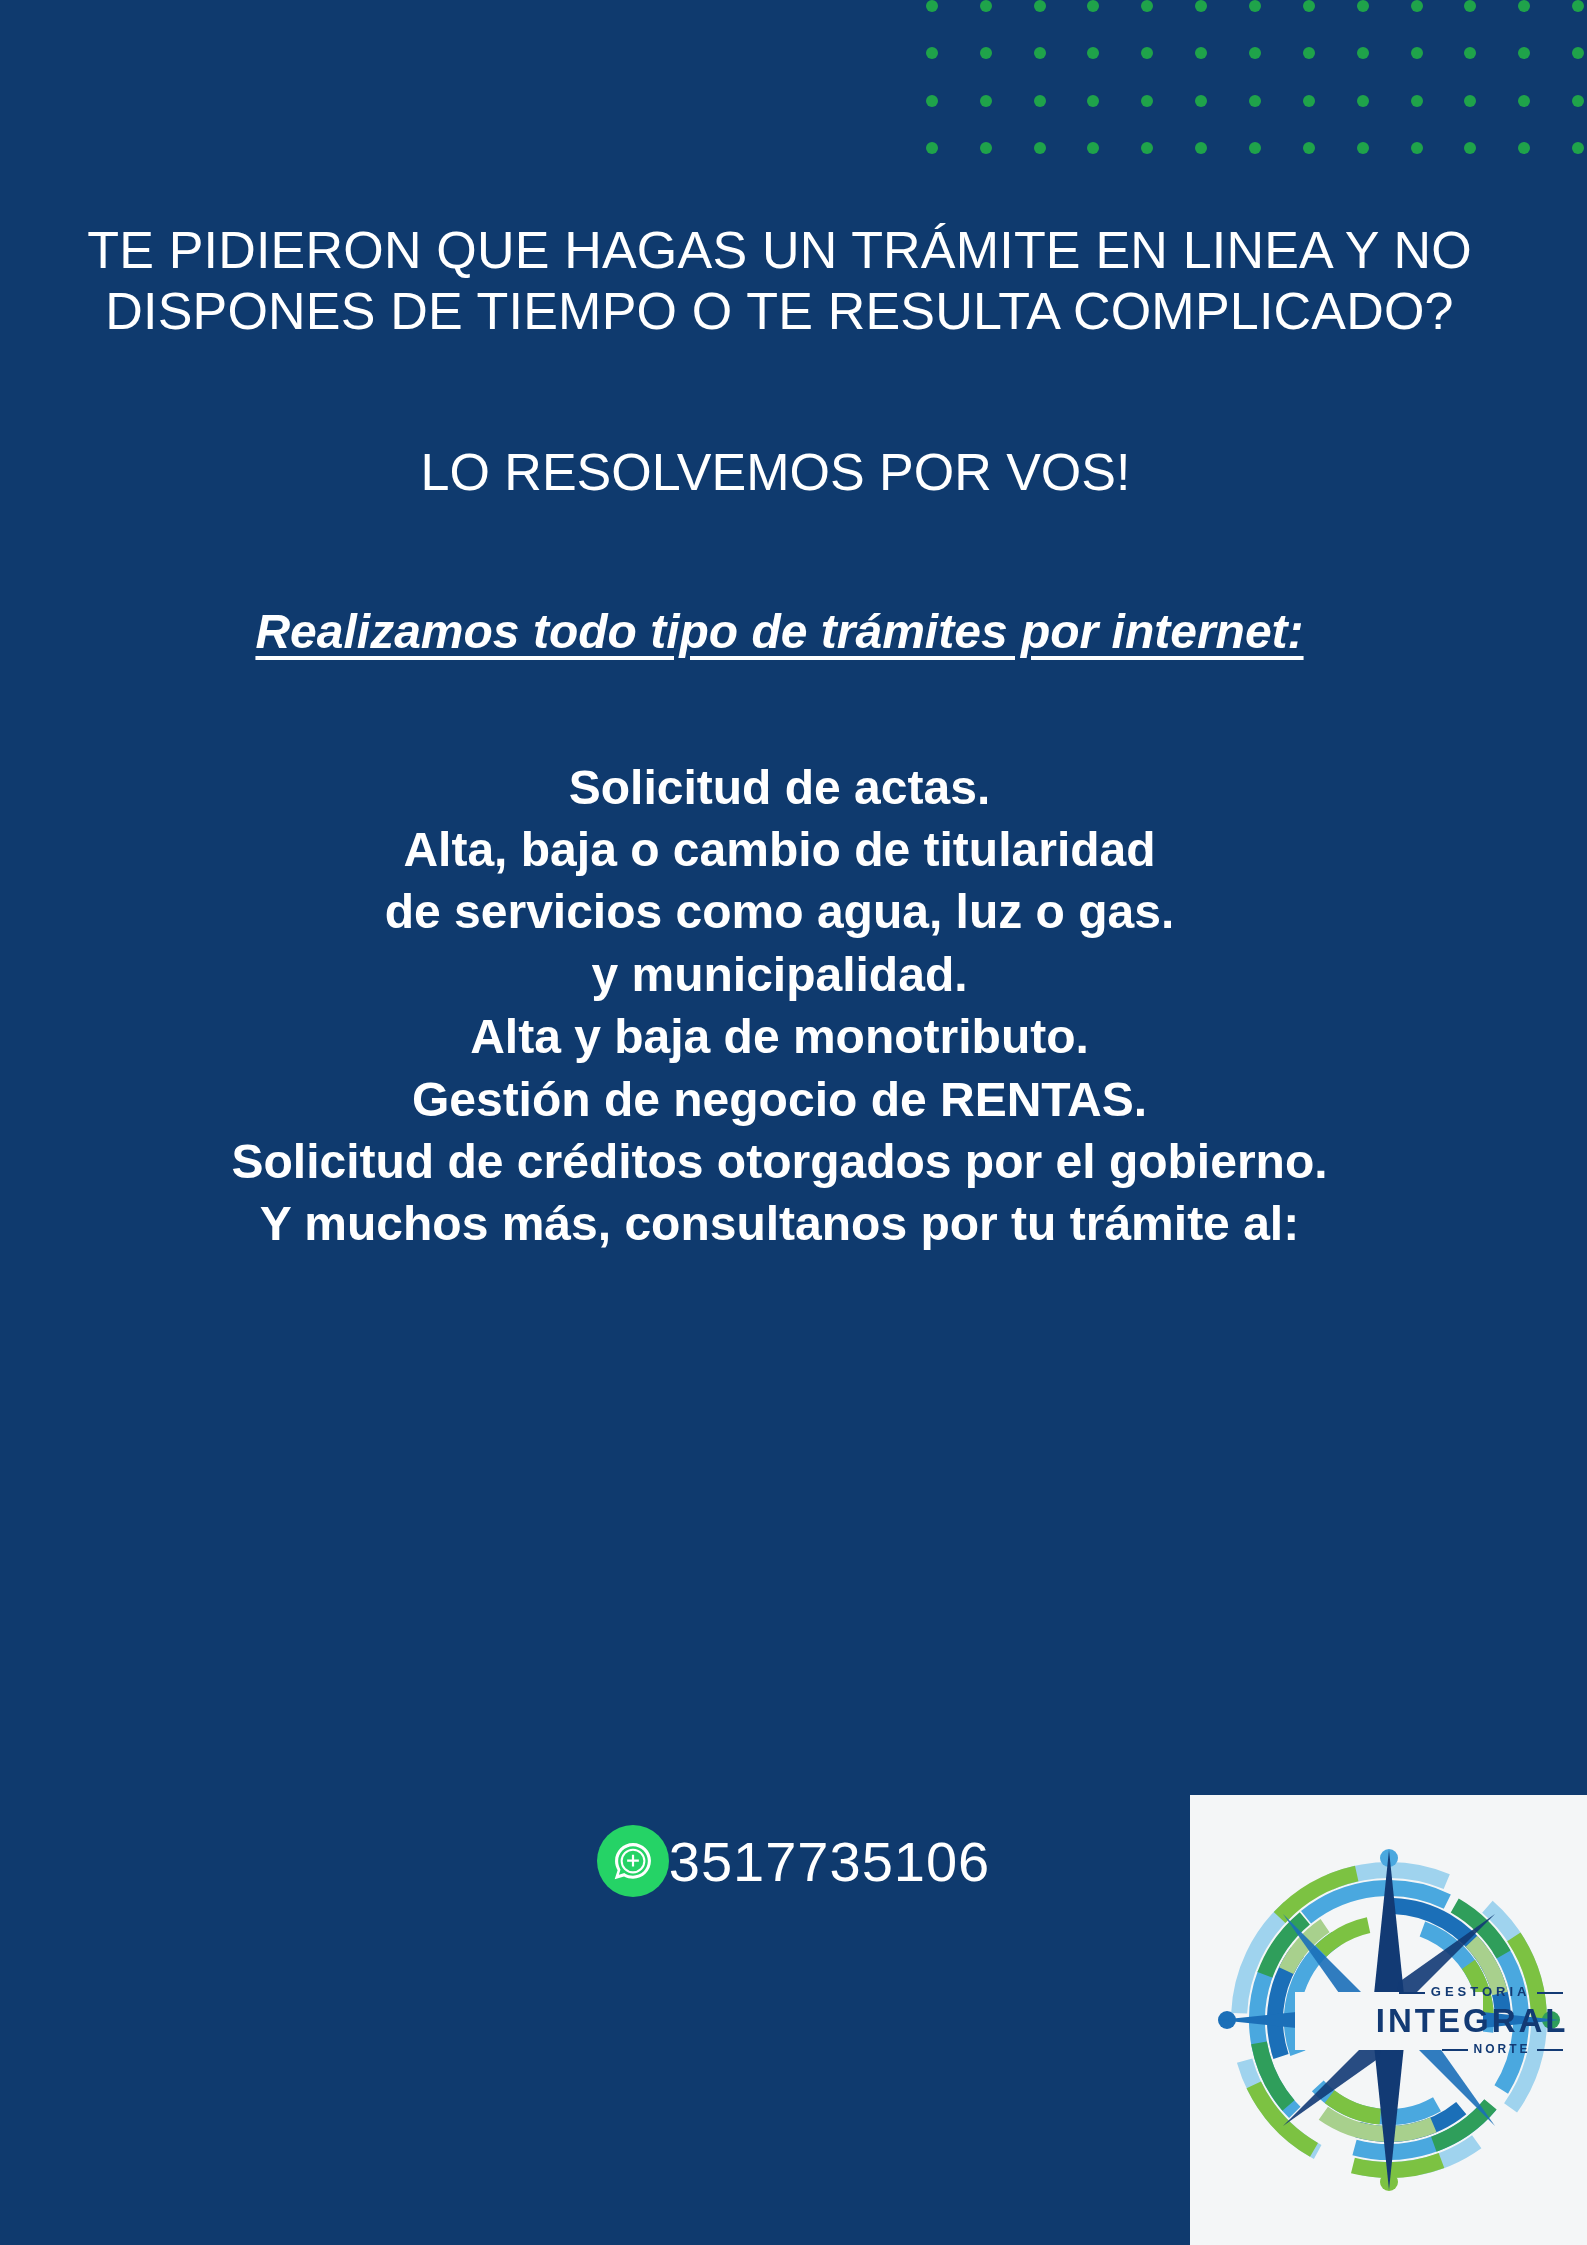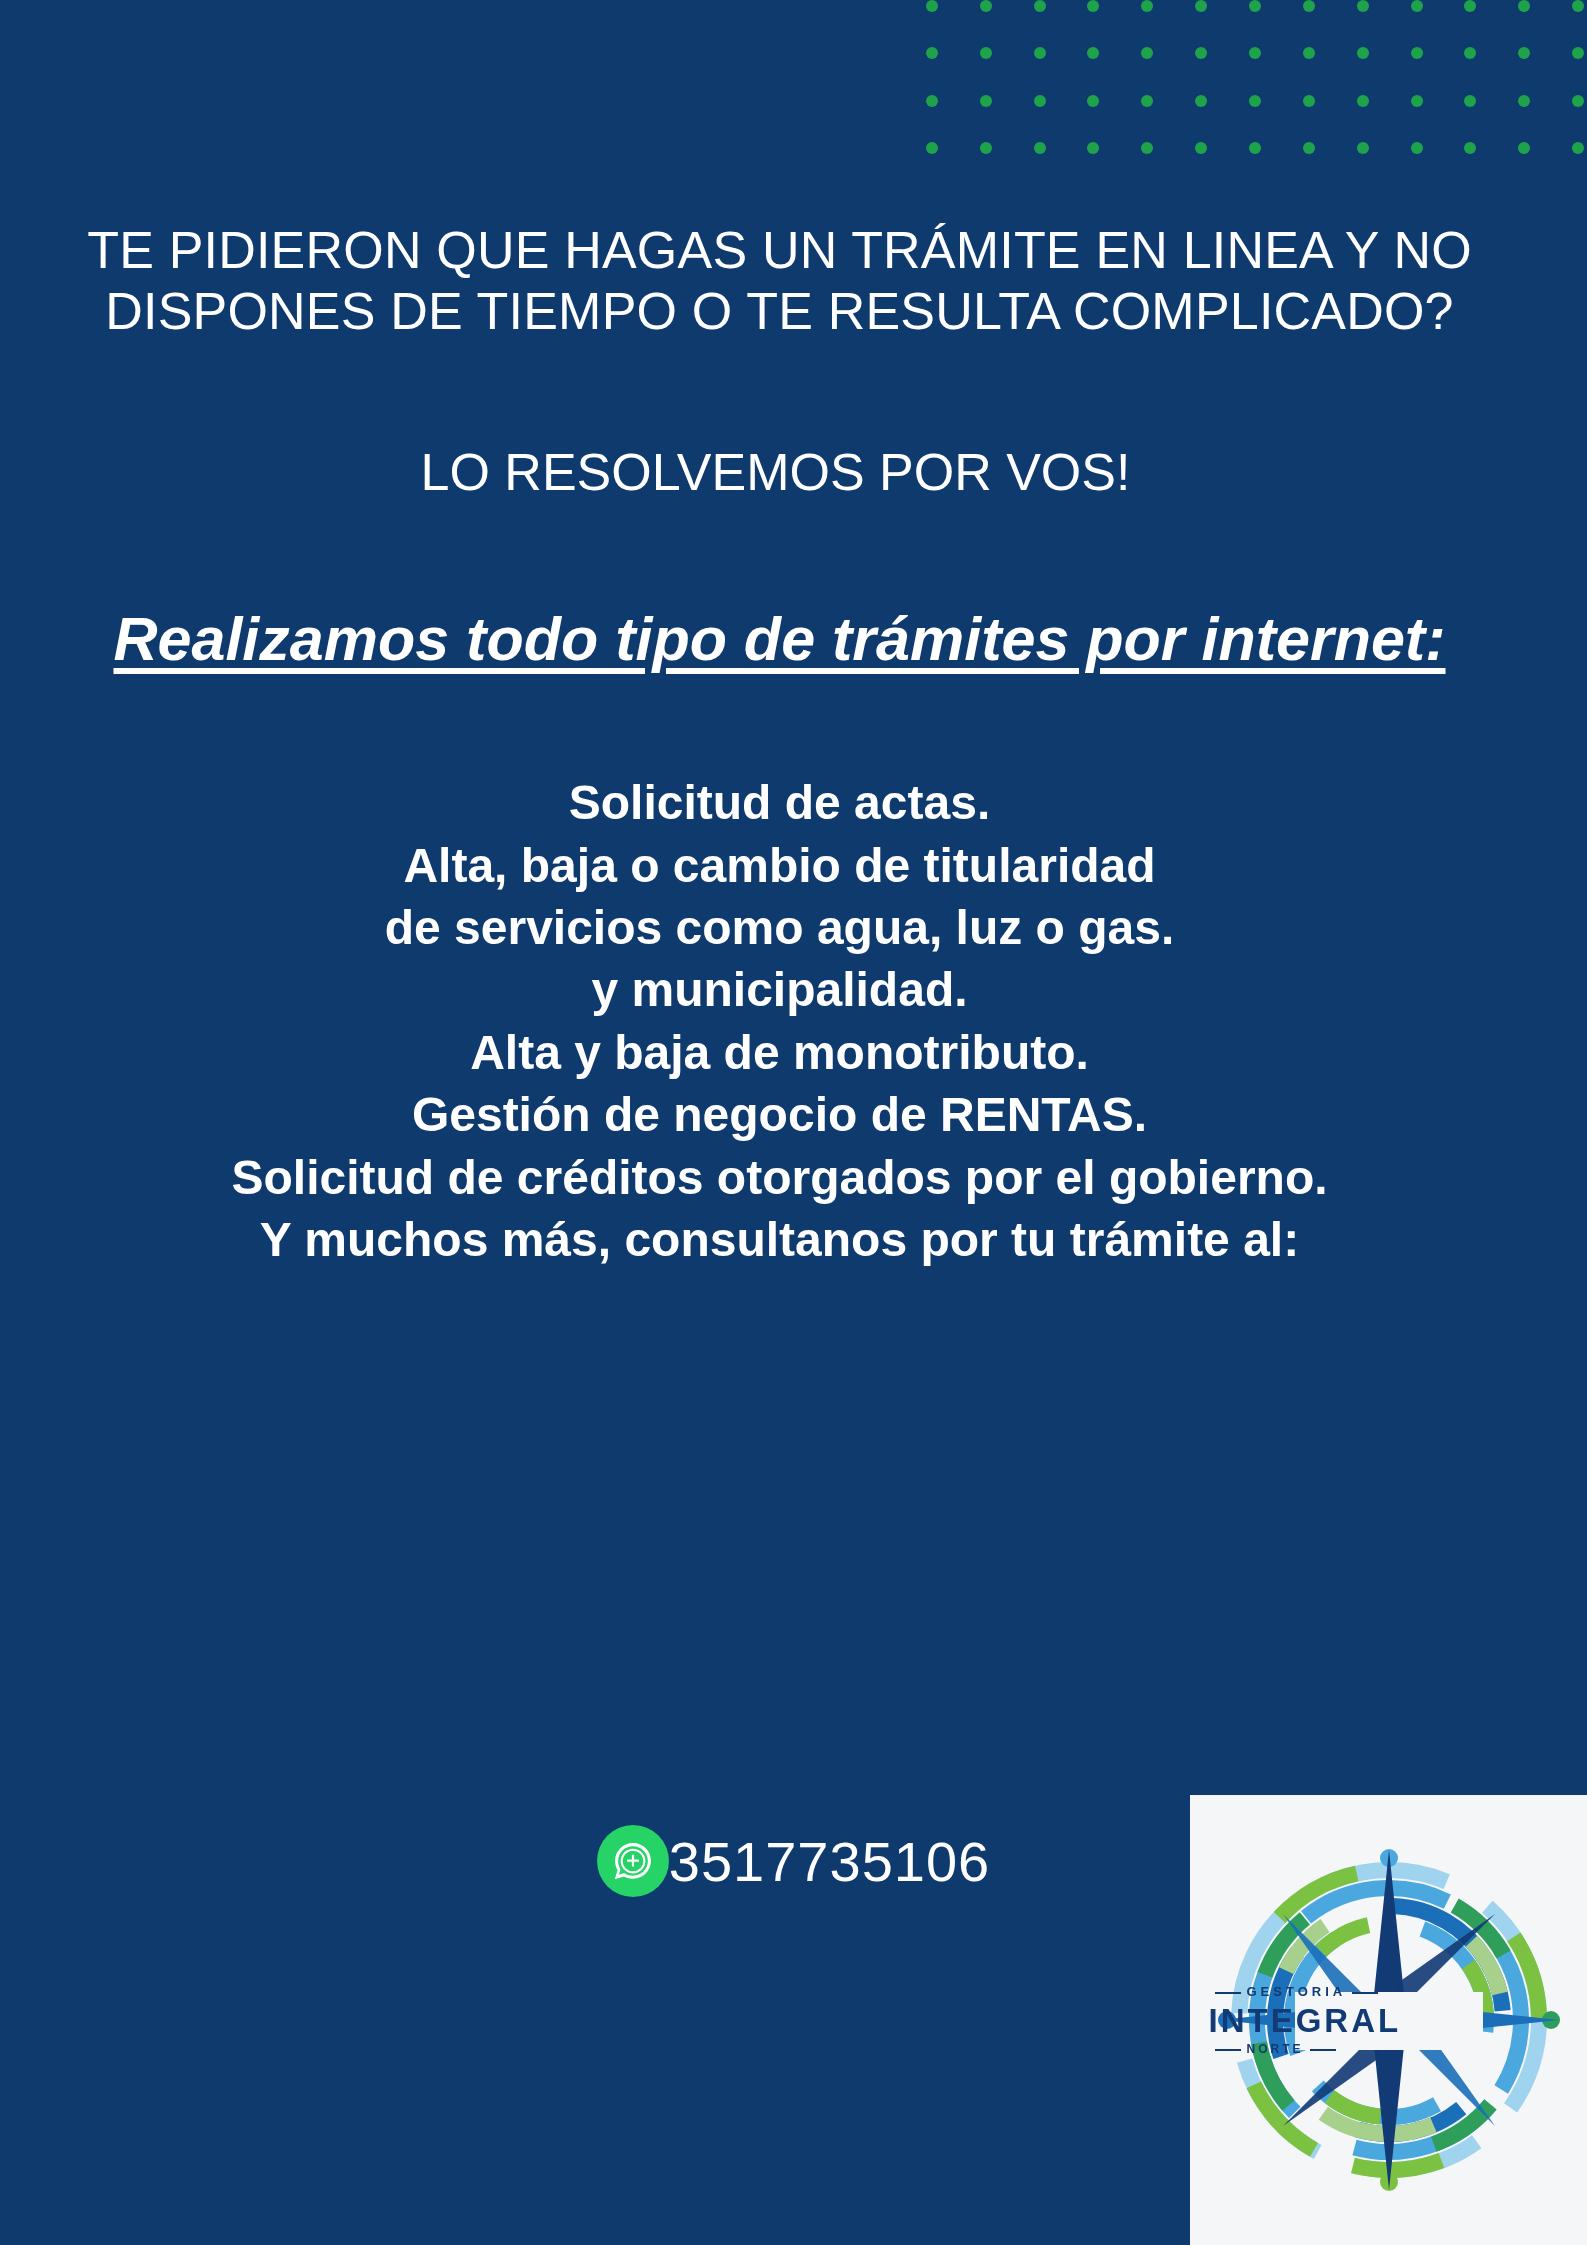--- a/index.html
+++ b/index.html
@@ -57,21 +57,21 @@
   }
 
   .subhead {
     font-size: 52px;
     line-height: 1.2;
     font-weight: 400;
     margin: 98px 8px 0 0;
   }
 
   .emphasis {
-    font-size: 61px;
+    font-size: 48px;
     font-style: italic;
     font-weight: 700;
     text-decoration: underline;
     text-underline-offset: 8px;
     margin: 100px 0 0 0;
     line-height: 1.2;
   }
 
   .service-list {
     margin: 96px 0 0 0;
@@ -130,21 +130,21 @@
     transform: translate(-50%, -50%);
     width: 360px;
     height: 360px;
   }
   .logo-text {
     position: absolute;
     left: 0;
     top: 50%;
     width: 100%;
     transform: translateY(-50%);
-    text-align: left;
+    text-align: right;
     color: #123a74;
     pointer-events: none;
   }
   .logo-text .lt-small {
     font-size: 13px;
     letter-spacing: 4px;
     font-weight: 700;
     display: block;
   }
   .logo-text .lt-big {

